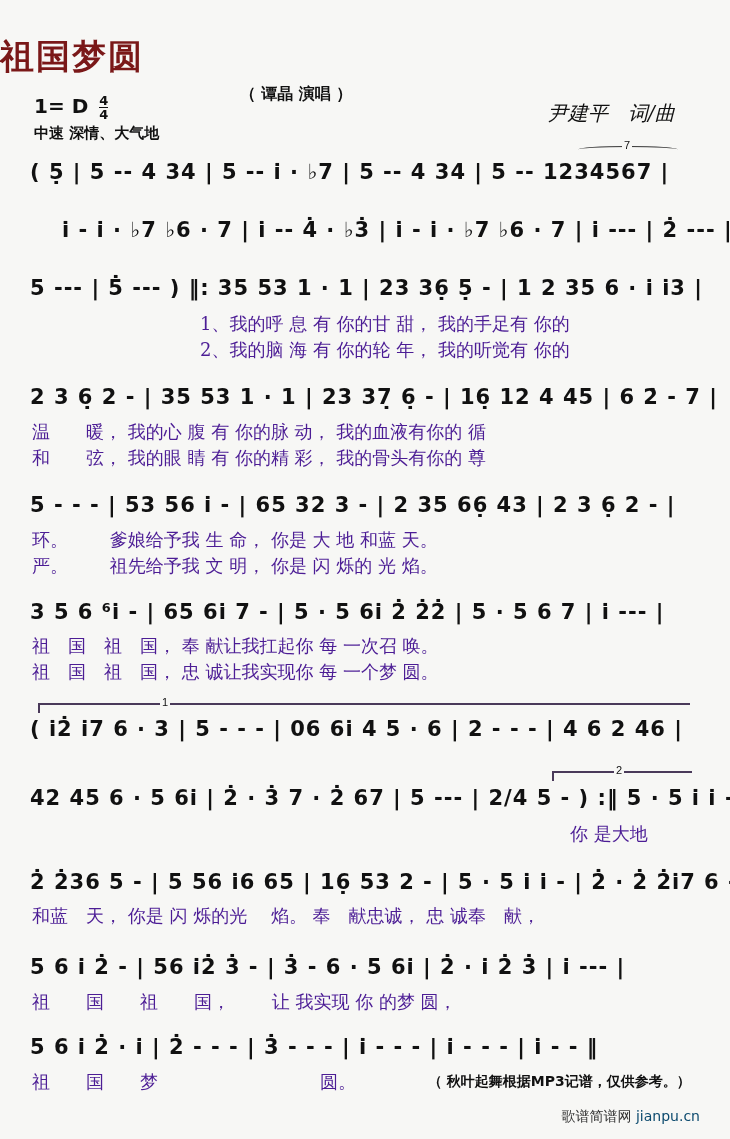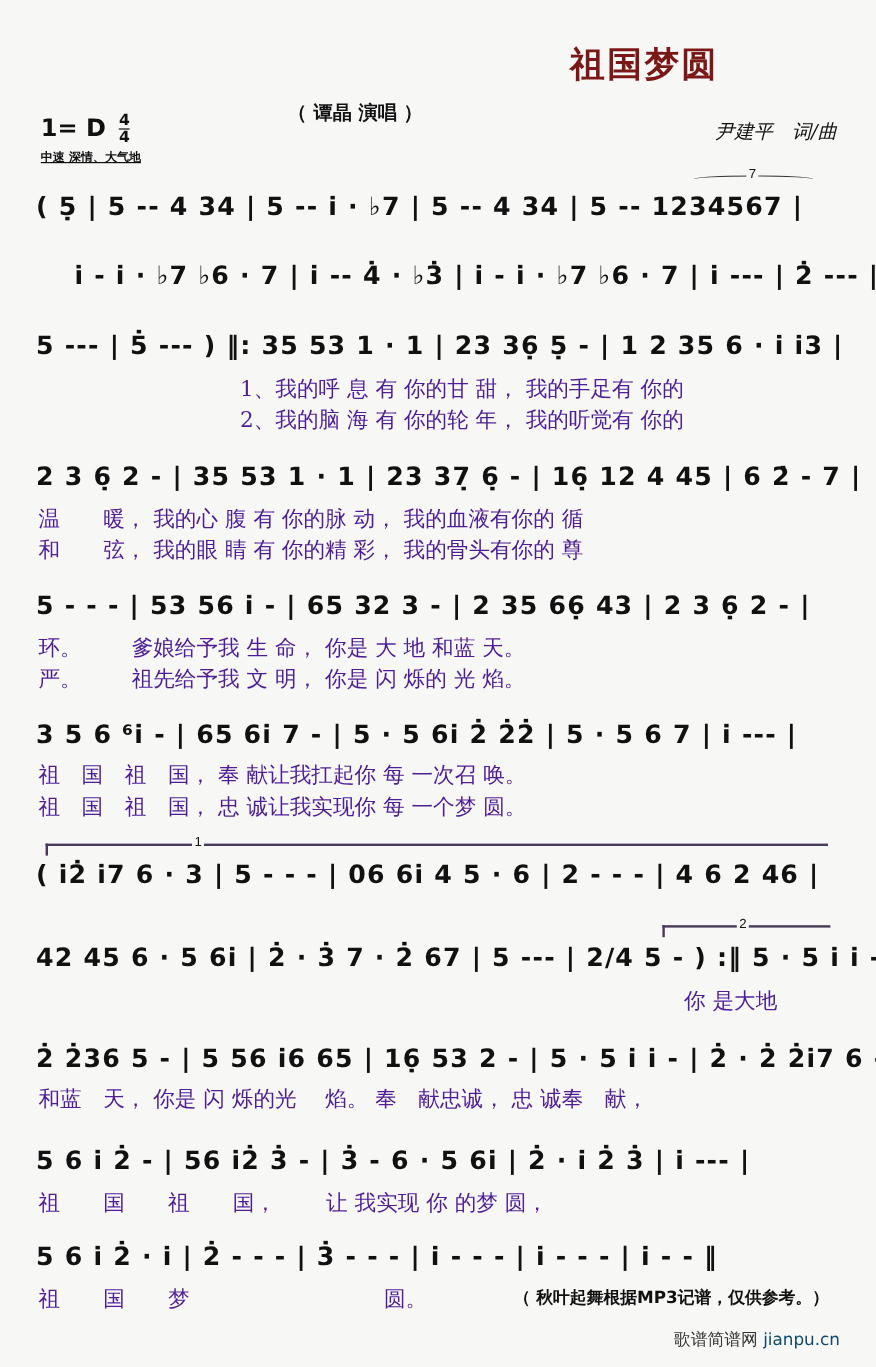--- a/index.html
+++ b/index.html
@@ -5,30 +5,30 @@
   html, body { margin: 0; padding: 0; }
   body {
     width: 730px; height: 1139px; overflow: hidden;
     background: #f7f7f5;
     font-family: "Liberation Sans", "DejaVu Sans", sans-serif;
     color: #111;
     position: relative;
   }
   .abs { position: absolute; }
   .title {
-    left: 0; width: 599px; top: 34px; text-align: right;
-    font-size: 29px; font-weight: bold; color: #7a1818; letter-spacing: 2px;
+    left: 0; width: 599px; top: 34px; text-align: left;
+    font-size: 34px; font-weight: bold; color: #7a1818; letter-spacing: 2px;
     font-family: "DejaVu Sans", sans-serif;
   }
   .performer { left: 0; width: 592px; top: 84px; text-align: center; font-size: 16px; font-weight: bold; font-family: "DejaVu Sans", sans-serif; }
   .key { left: 34px; top: 94px; font-size: 20px; font-weight: bold; font-family: "DejaVu Sans", sans-serif; }
   .frac { display: inline-block; vertical-align: middle; text-align: center; font-size: 13px; line-height: 13px; margin-left: 4px; }
   .frac span { display: block; }
-  .tempo { left: 34px; top: 124px; font-size: 10px; font-weight: bold; font-family: "DejaVu Sans", sans-serif; text-decoration: underline; }
-  .composer { left: 548px; top: 100px; font-size: 16px; font-family: "DejaVu Serif", serif; font-style: italic; margin-left: 48px; }
+  .tempo { left: 34px; top: 124px; font-size: 15px; font-weight: bold; font-family: "DejaVu Sans", sans-serif; }
+  .composer { left: 548px; top: 100px; font-size: 20px; font-family: "DejaVu Serif", serif; font-style: italic; }
   .row {
     left: 30px; width: 670px; font-size: 21px; font-weight: bold;
     font-family: "DejaVu Sans", sans-serif; letter-spacing: 1px; white-space: pre;
   }
   .lyric {
     font-size: 18px; font-family: "DejaVu Serif", serif; white-space: pre; color: #4c1d95;
   }
   .bracket {
     border-top: 2px solid #4a3a5a; height: 8px; border-left: 2px solid #4a3a5a;
   }

